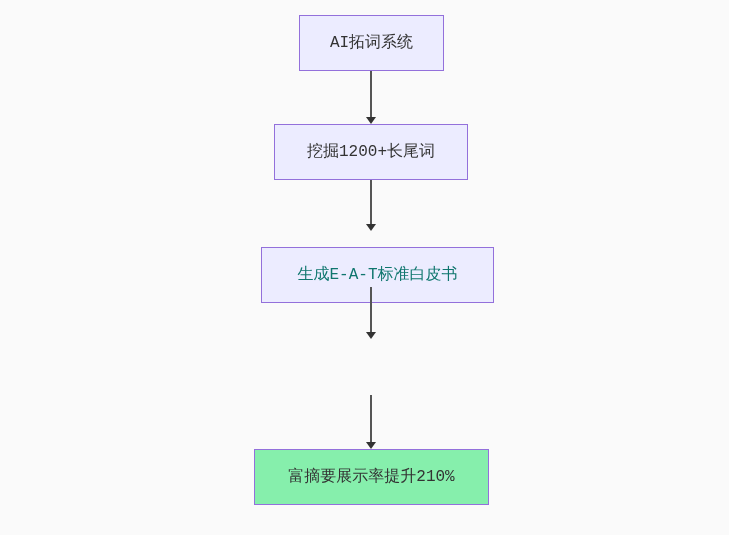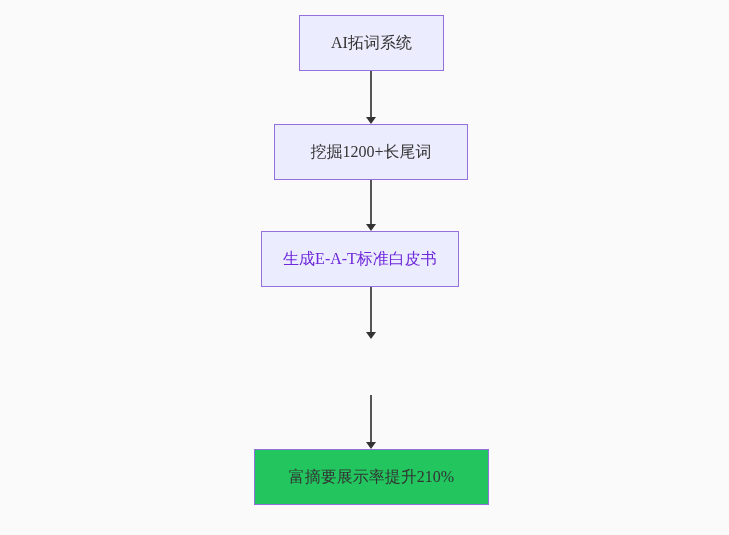--- a/index.html
+++ b/index.html
@@ -5,21 +5,21 @@
   html, body {
     margin: 0;
     padding: 0;
     background: #fafafa;
   }
   .canvas {
     position: relative;
     width: 729px;
     height: 535px;
     overflow: hidden;
-    font-family: Liberation Serif, serif;
+    font-family: Liberation Mono, monospace;
   }
   .node {
     position: absolute;
     box-sizing: border-box;
     border: 1.5px solid #9370DB;
     background: #ECECFF;
     color: #333333;
     display: flex;
     align-items: center;
     justify-content: center;
@@ -44,24 +44,24 @@
 </head>
 <body>
 
 <div class="canvas" style="background: rgb(250, 250, 250);">
     <div class="node" style="top: 15px; left: 299px; width: 145px; height: 56px; background: rgb(236, 236, 255); border-color: rgb(147, 112, 219); color: rgb(51, 51, 51);">
       <span>AI拓词系统</span>
     </div>
     <div class="node" style="top: 124px; left: 274px; width: 194px; height: 56px; background: rgb(236, 236, 255); border-color: rgb(147, 112, 219); color: rgb(51, 51, 51);">
       <span>挖掘1200+长尾词</span>
     </div>
-    <div class="node" style="top: 231px; left: 261px; width: 198px; height: 56px; background: rgb(236, 236, 255); border-color: rgb(147, 112, 219); color: #6d28d9;">
+    <div class="node" style="top: 247px; left: 261px; width: 233px; height: 56px; background: rgb(236, 236, 255); border-color: rgb(147, 112, 219); color: #0f766e;">
       <span>生成E-A-T标准白皮书</span>
     </div>
-    <div class="node" style="top: 449px; left: 254px; width: 235px; height: 56px; background: #22c55e; border-color: rgb(147, 112, 219); color: rgb(51, 51, 51);">
+    <div class="node" style="top: 449px; left: 254px; width: 235px; height: 56px; background: #86efac; border-color: rgb(147, 112, 219); color: rgb(51, 51, 51);">
       <span>富摘要展示率提升210%</span>
     </div>
     <div class="edge-line" style="left: 370px; top: 71px; height: 46px; background: rgb(85, 85, 85);"></div>
     <div class="edge-head" style="left: 366px; top: 117px; border-top-color: rgb(51, 51, 51);"></div>
     <div class="edge-line" style="left: 370px; top: 180px; height: 44px; background: rgb(85, 85, 85);"></div>
     <div class="edge-head" style="left: 366px; top: 224px; border-top-color: rgb(51, 51, 51);"></div>
     <div class="edge-line" style="left: 370px; top: 287px; height: 45px; background: rgb(85, 85, 85);"></div>
     <div class="edge-head" style="left: 366px; top: 332px; border-top-color: rgb(51, 51, 51);"></div>
     <div class="edge-line" style="left: 370px; top: 395px; height: 47px; background: rgb(85, 85, 85);"></div>
     <div class="edge-head" style="left: 366px; top: 442px; border-top-color: rgb(51, 51, 51);"></div>

